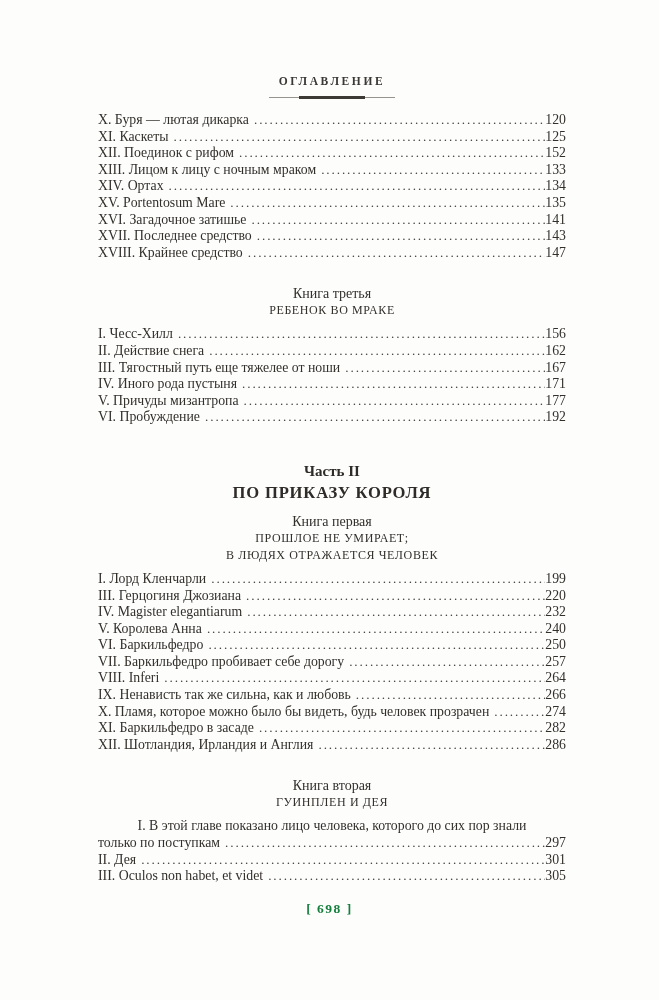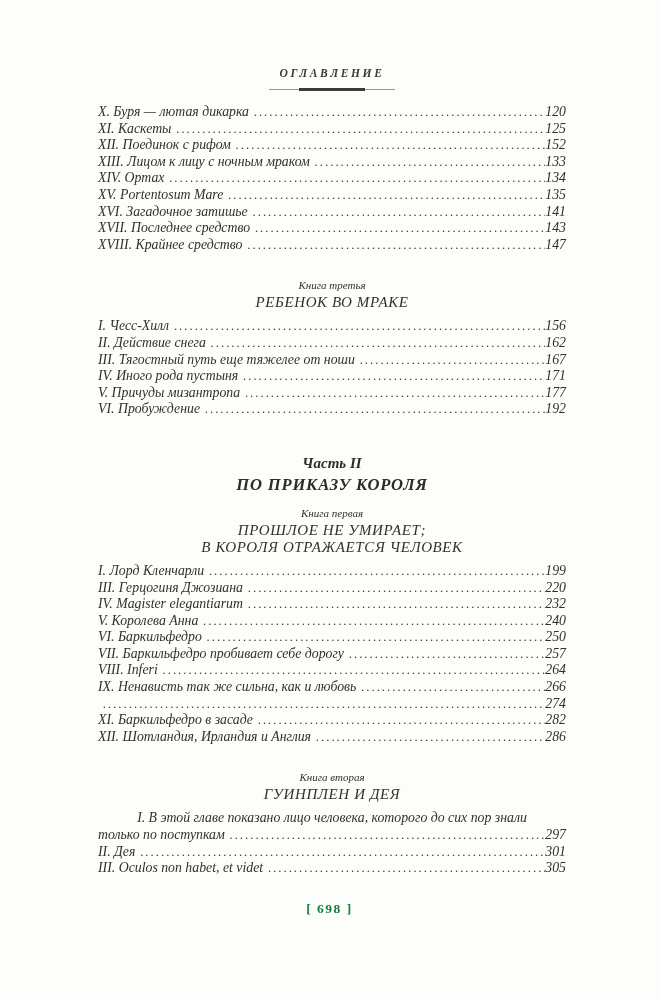--- a/index.html
+++ b/index.html
@@ -15,23 +15,22 @@
     width: 659px;
     height: 1000px;
     background: var(--paper);
     color: var(--ink);
     font-family: "Liberation Serif", "DejaVu Serif", serif;
     overflow: hidden;
   }
   .content {
     position: absolute;
     left: 98px;
-    top: 8px;
+    top: 16px;
     width: 468px;
-    font-style: italic;
   }
   
   .running-head {
     margin-top: 59px;
     text-align: center;
     font-size: 11.5px;
     font-weight: bold;
     letter-spacing: 2.6px;
     color: #3b3835;
   }
@@ -60,22 +59,22 @@
   }
   
   .toc { margin-top: 13px; }
   .sec-entries { font-size: 13.8px; line-height: 16.6px; }
   .sec-entries + .h-book { margin-top: 24px; }
   .sec-entries + .h-part { margin-top: 35px; }
   .h-part + .h-book { margin-top: 10px; }
   .h-book + .sec-entries, .h-part + .sec-entries { margin-top: 7px; }
   
   .h-book { text-align: center; line-height: 17px; }
-  .h-book .l0 { font-size: 11px; }
-  .h-book .lu { font-size: 15px; letter-spacing: 0.6px; }
+  .h-book .l0 { font-size: 14px; }
+  .h-book .lu { font-size: 12px; letter-spacing: 0.6px; }
   .h-part { text-align: center; line-height: 21px; font-weight: bold; color: #2e2b28; }
   .h-part .l0 { font-size: 15px; }
   .h-part .lu { font-size: 16.6px; letter-spacing: 0.8px; }
   
   .entry { display: flex; align-items: baseline; }
   .entry .t { white-space: nowrap; }
   .entry-cont { white-space: nowrap; text-align: center; }
   .leader {
     flex: 1 1 auto;
     min-width: 8px;
@@ -193,21 +192,21 @@
             <span class="pg">192</span>
           </div>
         </div>
         <div class="h-part">
           <div class="hl l0">Часть II</div>
           <div class="hl lu">ПО ПРИКАЗУ КОРОЛЯ</div>
         </div>
         <div class="h-book">
           <div class="hl l0">Книга первая</div>
           <div class="hl lu">ПРОШЛОЕ НЕ УМИРАЕТ;</div>
-          <div class="hl lu">В КОРОЛЯ ОТРАЖАЕТСЯ ЧЕЛОВЕК</div>
+          <div class="hl lu">В ЛЮДЯХ ОТРАЖАЕТСЯ ЧЕЛОВЕК</div>
         </div>
         <div class="sec-entries">
           <div class="entry">
             <span class="t">I. Лорд Кленчарли</span>
             <span class="leader"></span>
             <span class="pg">199</span>
           </div>
           <div class="entry">
             <span class="t">III. Герцогиня Джозиана</span>
             <span class="leader"></span>
@@ -237,20 +236,21 @@
             <span class="t">VIII. Inferi</span>
             <span class="leader"></span>
             <span class="pg">264</span>
           </div>
           <div class="entry">
             <span class="t">IX. Ненависть так же сильна, как и любовь</span>
             <span class="leader"></span>
             <span class="pg">266</span>
           </div>
           <div class="entry">
+            <span class="t">X. Пламя, которое можно было бы видеть, будь человек прозрачен</span>
             <span class="leader"></span>
             <span class="pg">274</span>
           </div>
           <div class="entry">
             <span class="t">XI. Баркильфедро в засаде</span>
             <span class="leader"></span>
             <span class="pg">282</span>
           </div>
           <div class="entry">
             <span class="t">XII. Шотландия, Ирландия и Англия</span>

